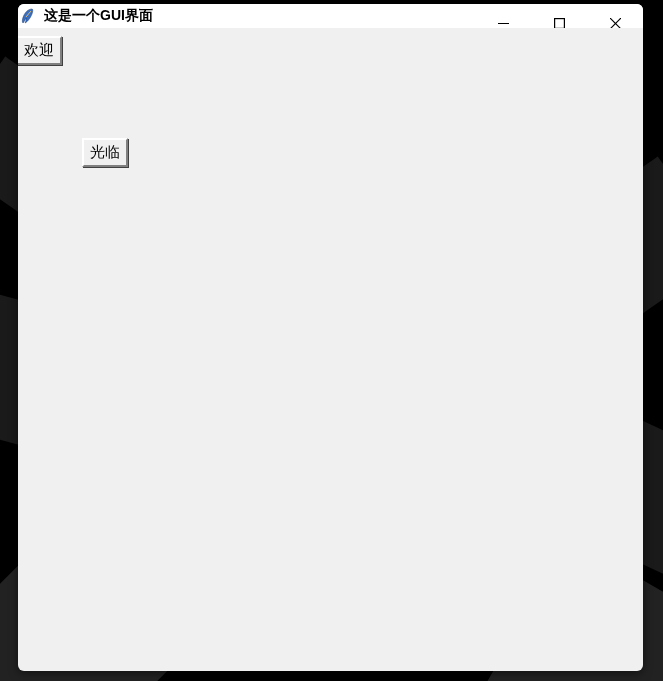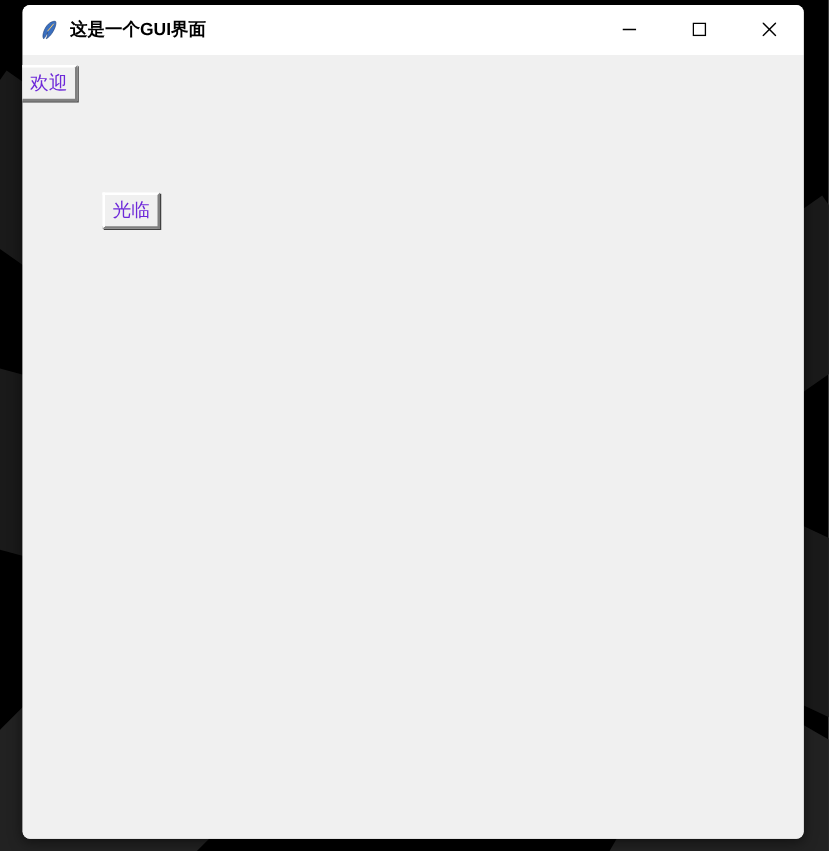--- a/index.html
+++ b/index.html
@@ -23,25 +23,25 @@
       left: 18px;
       top: 4px;
       width: 625px;
       height: 667px;
       background: #f0f0f0;
       border-radius: 6px;
       box-shadow: 0 2px 10px rgba(0,0,0,0.5);
       overflow: hidden;
     }
     .titlebar {
-      height: 40px;
+      height: 24px;
       background: #ffffff;
       display: flex;
       align-items: center;
-      padding-left: 14px;
+      padding-left: 2px;
       position: relative;
     }
     .titlebar .icon {
       width: 16px;
       height: 16px;
       margin-right: 8px;
       display: inline-flex;
       align-items: center;
       justify-content: center;
     }
@@ -77,21 +77,21 @@
     .tk-btn {
       position: absolute;
       background: #f0f0f0;
       border-top: 2px solid #ffffff;
       border-left: 2px solid #ffffff;
       border-right: 2px solid #808080;
       border-bottom: 2px solid #808080;
       box-shadow: 1px 1px 0 #404040;
       padding: 3px 6px;
       font-size: 15px;
-      color: #6d28d9;
+      color: #000000;
       cursor: default;
       font-family: "SimSun","Microsoft YaHei",sans-serif;
     }
     .btn-welcome {
       left: -2px;
       top: 8px;
     }
     .btn-visit {
       left: 64px;
       top: 70px;

